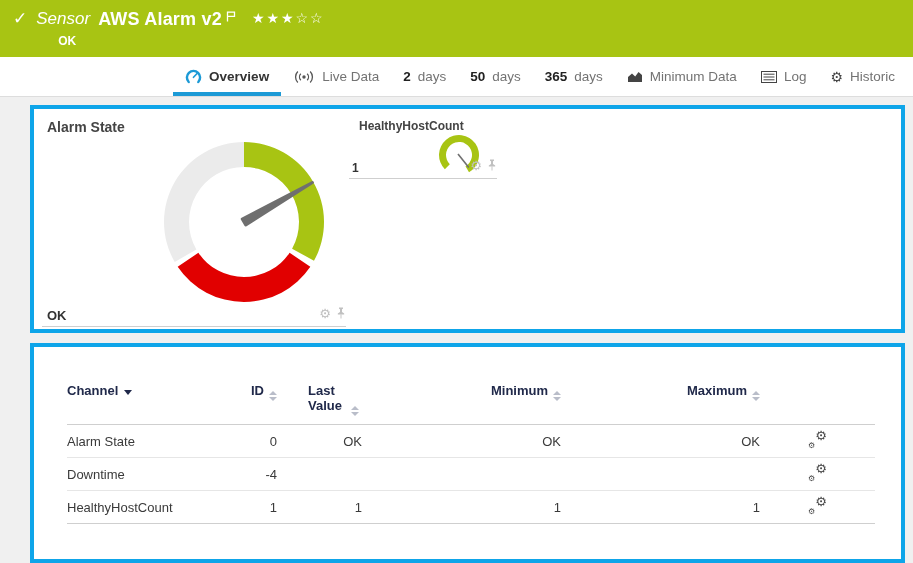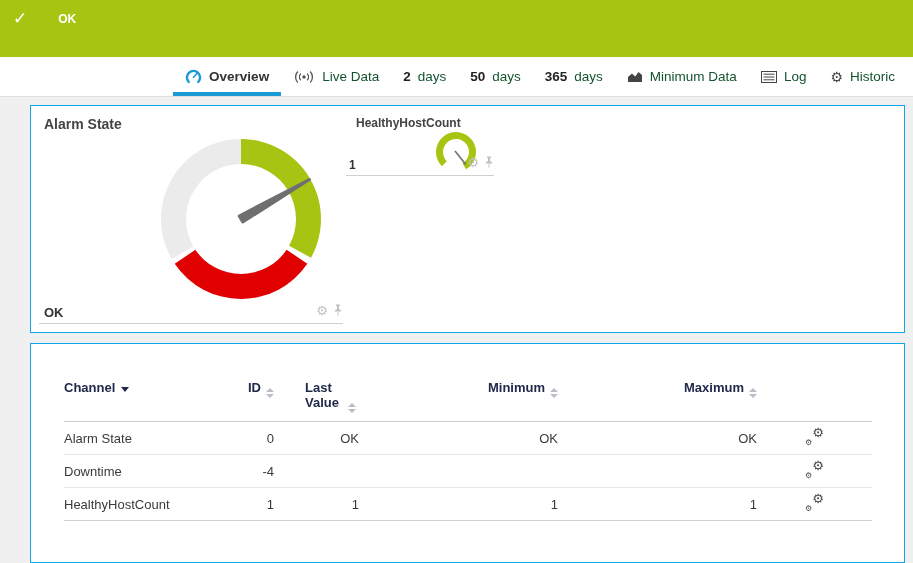--- a/index.html
+++ b/index.html
@@ -12,29 +12,29 @@
   .titleline { display:flex; align-items:flex-start; line-height:22px; }
   .kind { color:#fff; font-style:italic; font-size:17px; margin-right:8px; }
   .sname { color:#fff; font-weight:bold; font-size:18px; letter-spacing:.2px; }
   .flag { margin:-2px 0 0 4px; }
   .stars { color:#fff; font-size:14px; letter-spacing:2px; margin-left:16px; line-height:20px; }
   .statusline { color:#fff; font-weight:bold; font-size:12px; margin:4px 0 0 22px; }
 
   
   .tabbar { height:40px; background:#fff; border-bottom:1px solid #ddd; display:flex; justify-content:flex-end; padding:0 6px 0 30px; }
   .tab { display:flex; align-items:center; gap:7px; padding:4px 12px 0 12px; border-bottom:4px solid transparent; cursor:pointer; }
-  .tab .tlabel { font-size:13.5px; color:#14532d; }
+  .tab .tlabel { font-size:13.5px; color:#737373; }
   .tab .tnum { font-size:13.5px; font-weight:bold; color:#222; }
   .tab.active { border-bottom-color:#1c9ad6; }
   .tab.active .tlabel { color:#333; font-weight:bold; }
   .ticon { display:inline-flex; align-items:center; }
 
   
   .content { padding:8px 8px 0 30px; }
-  .panel { background:#fff; border:1px solid #0ea5e9; position:relative; }
+  .panel { background:#fff; border:4px solid #0ea5e9; position:relative; }
   .panel1 { height:228px; margin-bottom:10px; }
   .panel2 { height:220px; }
 
   .gauge-title-main { position:absolute; left:13px; top:10px; font-size:14px; font-weight:bold; color:#444; }
   .gauge-main-svg { position:absolute; left:130px; top:33px; }
   .module-footer-main { position:absolute; left:8px; top:194px; width:304px; height:24px; border-bottom:1px solid #cfcfcf; display:flex; justify-content:space-between; align-items:flex-end; padding-bottom:3px; }
   .module-value-main { font-size:13px; font-weight:bold; color:#333; padding-left:5px; }
   .footer-icons { display:flex; align-items:center; gap:5px; color:#c0c0c0; }
   .gear-sm { font-size:13px; line-height:12px; color:#c0c0c0; cursor:pointer; }
 
@@ -65,20 +65,30 @@
   .gears { position:relative; display:inline-block; width:19px; height:17px; cursor:pointer; }
   .gears .g-big { position:absolute; right:0; top:-3px; font-size:13px; color:#4a4a4a; }
   .gears .g-small { position:absolute; left:0; bottom:-2px; font-size:8px; color:#4a4a4a; }
 </style>
 </head>
 <body>
 
 <div class="topbar">
   <span class="check">✓</span>
   <div>
+    <div class="titleline">
+      <span class="kind">Sensor</span>
+      <span class="sname">AWS Alarm v2</span>
+      <span class="flag">
+        <svg width="10" height="11" viewBox="0 0 10 11">
+            <path d="M1.5 0.5 V10.5 M1.5 1.2 H8.5 V5.4 H1.5" stroke="#fff" fill="none" stroke-width="1.3"></path>
+          </svg>
+      </span>
+      <span class="stars">★★★☆☆</span>
+    </div>
     <div class="statusline">OK</div>
   </div>
 </div>
 
 <div class="tabbar">
   <div class="tab active">
     <span class="ticon">
       <svg width="17" height="16" viewBox="0 0 17 17">
         <path d="M 3.4 13.8 A 7 7 0 1 1 13.6 13.8" stroke="#1c9ad6" stroke-width="2.6" fill="none" stroke-linecap="round"></path>
         <line x1="8.5" y1="8.8" x2="12.3" y2="4.8" stroke="#1c9ad6" stroke-width="1.8" stroke-linecap="round"></line>

